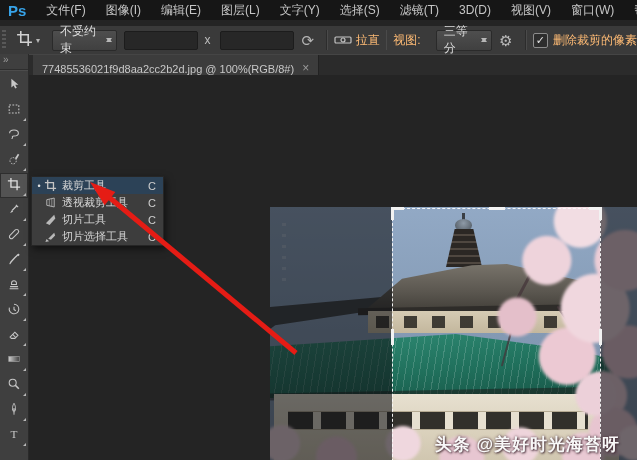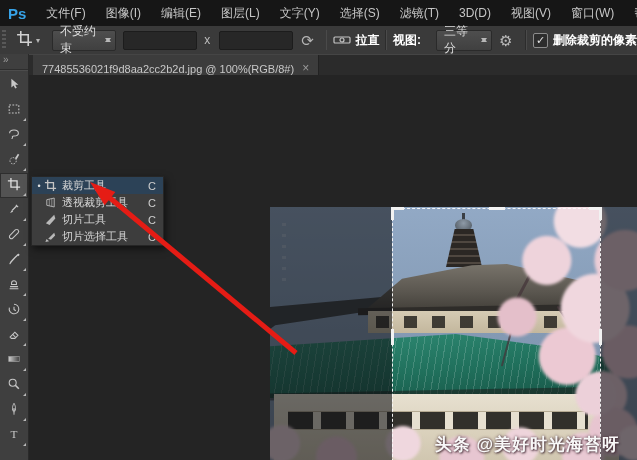--- a/index.html
+++ b/index.html
@@ -1,19 +1,19 @@
 <!DOCTYPE html>
 <html><head>
 <meta charset="utf-8">
 <style>
   html,body{margin:0;padding:0;background:#111;}
   .app{position:relative;width:637px;height:460px;background:#242424;overflow:hidden;
        font-family:"Liberation Sans",sans-serif;user-select:none;}
   
-  .menubar{position:absolute;left:0;top:0;width:637px;height:26px;background:#161616;
+  .menubar{position:absolute;left:0;top:0;width:637px;height:20px;background:#161616;
            display:flex;align-items:center;}
   .ps-logo{color:#37a3e8;font-weight:bold;font-size:15px;padding:0 10px 0 8px;letter-spacing:0;}
   .menu-item{color:#c6c6c6;font-size:12px;padding:0 10px;line-height:26px;white-space:nowrap;text-align:right;}
   
   .optionsbar{position:absolute;left:0;top:26px;width:637px;height:28px;background:#3a3a3a;
               border-bottom:1px solid #1e1e1e;display:flex;align-items:center;font-size:12px;color:#cfcfcf;}
   .grip{width:7px;height:20px;margin:0 4px 0 2px;
         background:repeating-linear-gradient(180deg,#585858 0 2px,transparent 2px 4px);}
   .ob-tool{display:flex;align-items:center;margin:0 6px 0 6px;}
   .caret{color:#b5b5b5;font-size:8px;margin-left:3px;}
@@ -23,21 +23,21 @@
   .dd-view{width:74px;margin-left:15px;}
   .spin{display:inline-block;width:7px;height:10px;position:relative;margin-left:4px;}
   .spin:before{content:"";position:absolute;left:0;top:0;border:3.5px solid transparent;border-bottom:4px solid #b8b8b8;}
   .spin:after{content:"";position:absolute;left:0;bottom:0;border:3.5px solid transparent;border-top:4px solid #b8b8b8;}
   .num-input{width:64px;height:17px;background:#272727;border:1px solid #1c1c1c;border-radius:2px;
              color:#ddd;font-size:11px;margin-left:7px;padding:0 4px;outline:none;}
   .x-label{margin:0 2px 0 7px;color:#bdbdbd;}
   .swap{font-size:15px;color:#b4b4b4;margin:0 6px 0 8px;line-height:1;}
   .divider{width:1px;height:20px;background:#2c2c2c;border-right:1px solid #4a4a4a;margin:0 6px;}
   .level-icon{margin-right:4px;display:flex;align-items:center;}
-  .ob-label{white-space:nowrap;color:#ffffff;font-weight:bold;}
+  .ob-label{white-space:nowrap;color:#fdba74;}
   .gear{font-size:15px;color:#b9b9b9;margin:0 7px;line-height:1;}
   .checkbox{width:13px;height:13px;background:#2d2d2d;border:1px solid #8c8c8c;border-radius:2px;
             display:flex;align-items:center;justify-content:center;color:#e2e2e2;font-size:11px;line-height:1;margin-right:5px;}
   .chk-wrap{display:flex;align-items:center;white-space:nowrap;}
   
   .tabbar{position:absolute;left:28px;top:54px;width:609px;height:20px;background:#2b2b2b;border-top:1px solid #454545;}
   .tab{position:absolute;left:5px;top:0;height:20px;background:#3c3c3c;display:flex;align-items:flex-end;
        padding:0 9px;border-right:1px solid #222;}
   .tab-title{font-size:11px;color:#c8c8c8;white-space:nowrap;}
   .tab-close{font-size:12px;color:#9a9a9a;margin-left:8px;}

